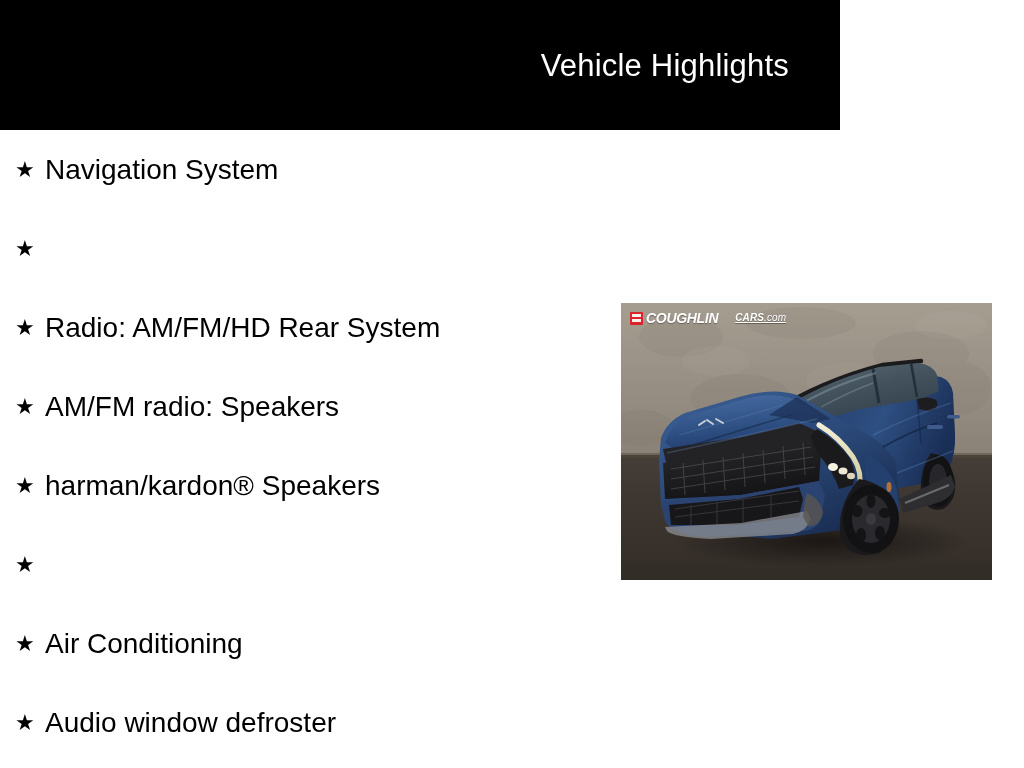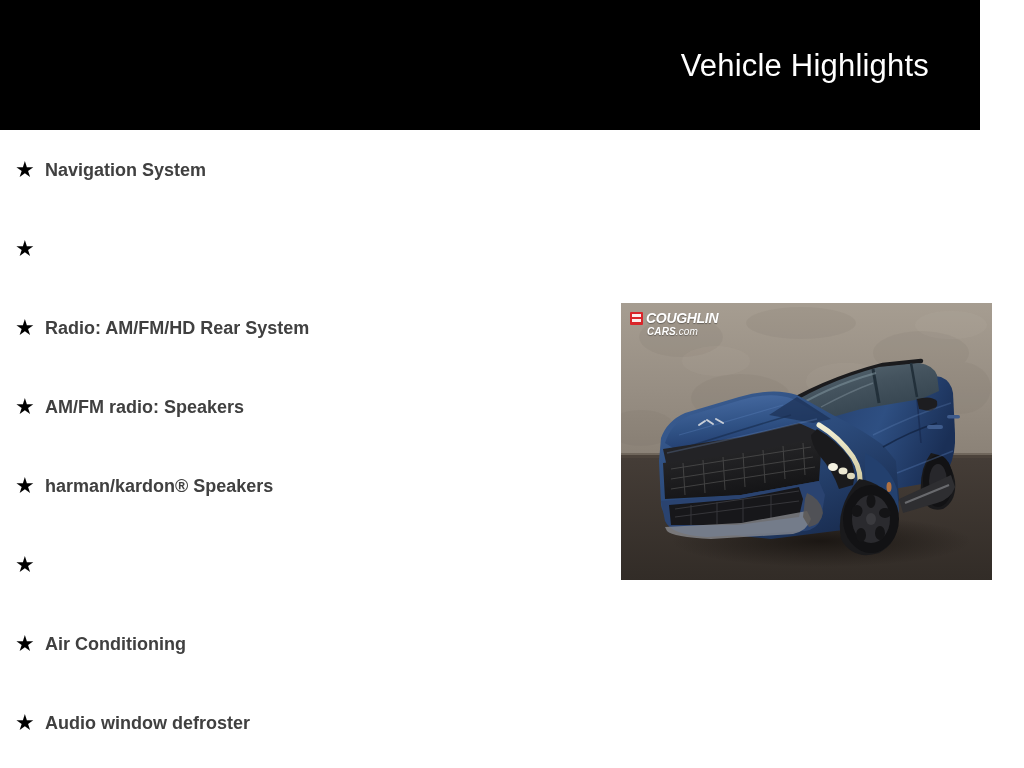--- a/index.html
+++ b/index.html
@@ -14,21 +14,21 @@
     overflow: hidden;
     font-family: "Liberation Sans", sans-serif;
     -webkit-font-smoothing: antialiased;
   }
 
   
   #header-bar {
     position: absolute;
     left: 0;
     top: 0;
-    width: 980px;
+    width: 840px;
     height: 130px;
     background: #000000;
     box-sizing: border-box;
   }
   #page-title {
     position: absolute;
     right: 51px;
     top: 49px;
     color: #ffffff;
     font-size: 31px;
@@ -59,23 +59,23 @@
   .bullet-star {
     flex: 0 0 auto;
     width: 30px;
     color: #000000;
     font-size: 22px;
     line-height: 1;
     text-align: left;
   }
   .highlight-label {
     flex: 1 1 auto;
-    color: #404040;
-    font-size: 18px;
-    font-weight: 700;
+    color: #000000;
+    font-size: 28px;
+    font-weight: 400;
     line-height: 32px;
     white-space: nowrap;
   }
 
   
   #vehicle-photo {
     position: absolute;
     left: 621px;
     top: 303px;
     width: 371px;
@@ -88,21 +88,21 @@
     width: 371px;
     height: 277px;
   }
 
   
   #photo-watermark {
     position: absolute;
     left: 9px;
     top: 8px;
     display: flex;
-    flex-direction: column;
+    flex-direction: row;
     align-items: flex-start;
     pointer-events: none;
   }
   .wm-row1 {
     display: flex;
     align-items: center;
     gap: 3px;
   }
   #coughlin-logo-icon {
     width: 13px;
@@ -144,20 +144,21 @@
   .wm-row2 {
     color: #ffffff;
     font-size: 10px;
     font-weight: 700;
     font-style: italic;
     letter-spacing: 0.1px;
     line-height: 11px;
     margin-left: 17px;
     margin-top: 1px;
     text-shadow: 0 1px 1px rgba(0,0,0,.35);
+    text-decoration: underline;
   }
   .wm-dotcom { font-weight: 400; }
 </style>
 </head>
 <body>
 
 <div id="header-bar">
   <div id="page-title">Vehicle Highlights</div>
 </div>
 

